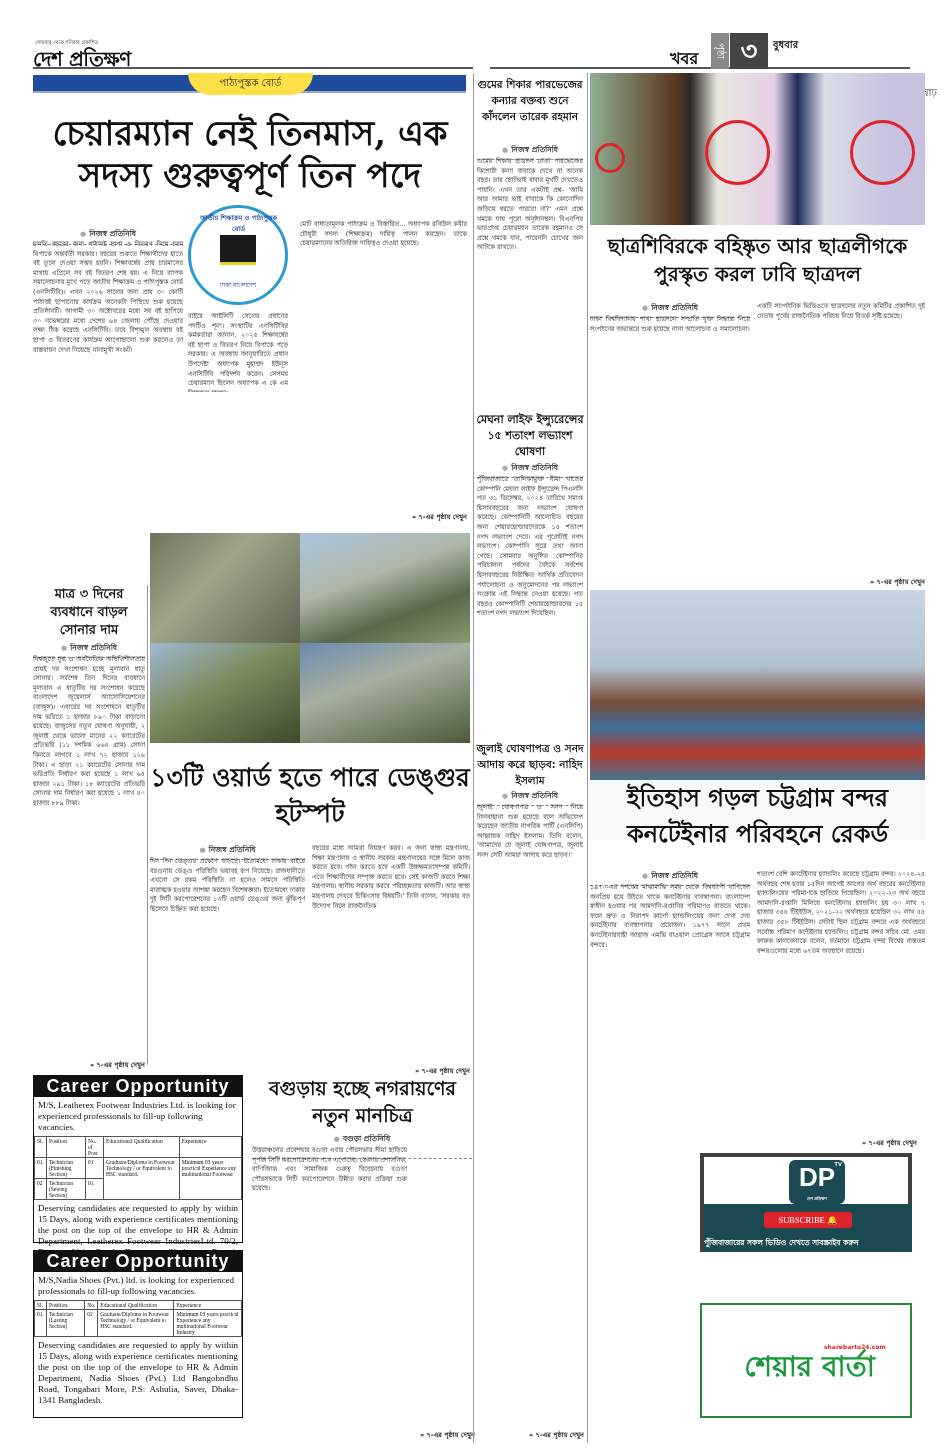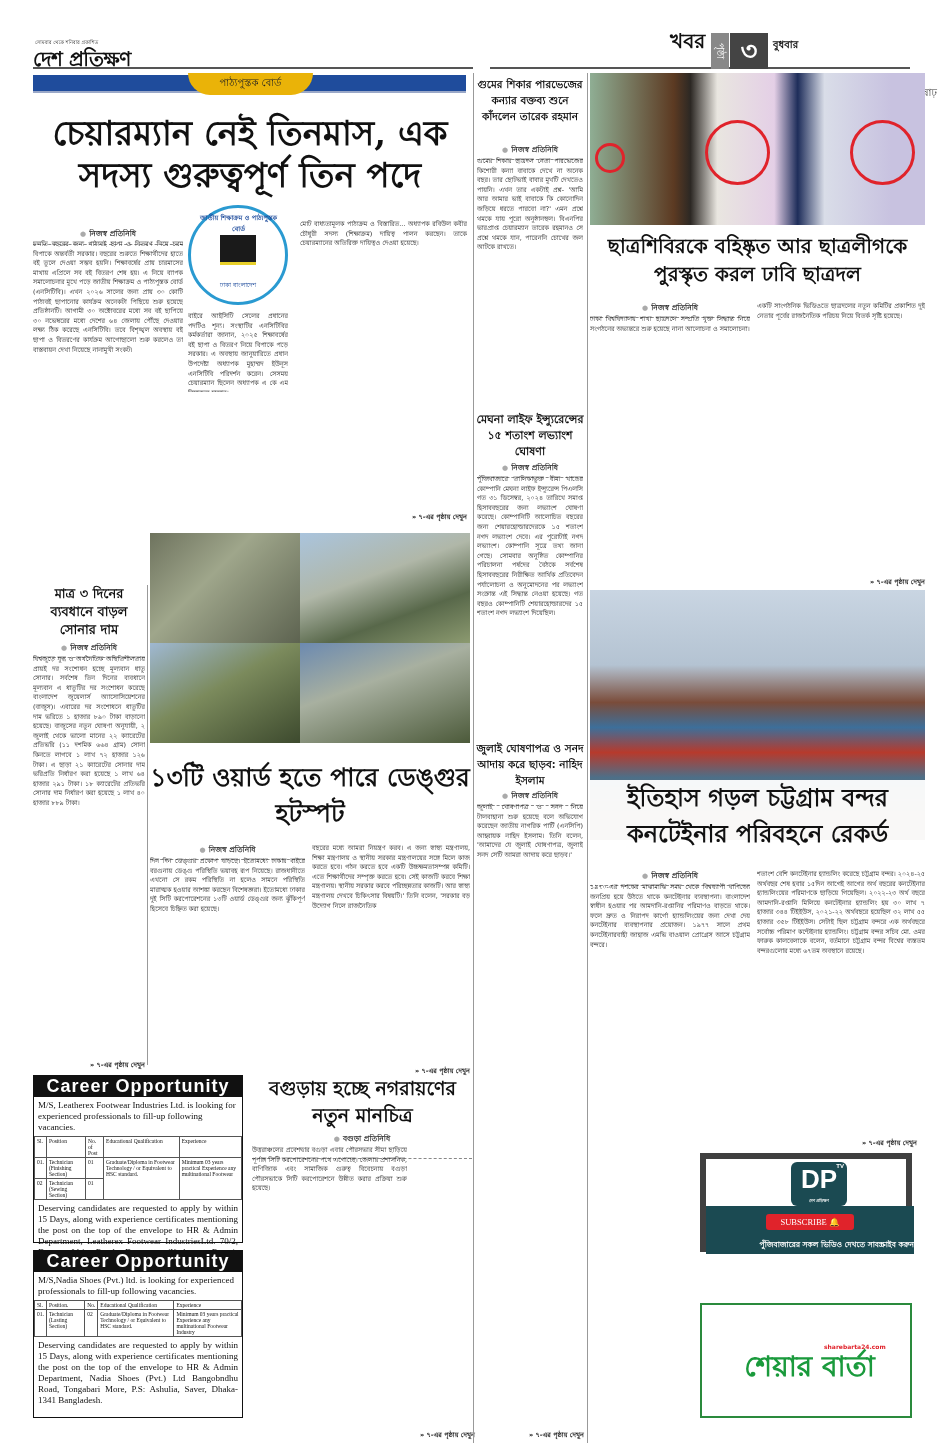--- a/index.html
+++ b/index.html
@@ -2,28 +2,28 @@
 <html><head>
 <meta charset="utf-8">
 <style>
   * { box-sizing: border-box; margin: 0; padding: 0; }
   body { width: 945px; height: 1452px; background: #fff; font-family: "DejaVu Sans", sans-serif; color: #111; position: relative; overflow: hidden; }
   .abs { position: absolute; }
   .masthead-tag { left: 35px; top: 39px; font-size: 5px; color: #333; }
   .masthead-logo { left: 33px; top: 44px; font-size: 20px; font-weight: bold; font-family: "DejaVu Serif", serif; letter-spacing: -0.5px; }
   .mast-rule { left: 33px; top: 67px; width: 440px; height: 2px; background: #555; }
   .mast-rule-r { left: 490px; top: 67px; width: 420px; height: 2px; background: #555; }
-  .khabor { left: 670px; top: 26px; font-size: 20px; font-weight: bold; font-family: "DejaVu Serif", serif; }
+  .khabor { left: 670px; top: 46px; font-size: 16px; font-weight: bold; font-family: "DejaVu Serif", serif; }
   .page-lbl { left: 711px; top: 33px; width: 18px; height: 36px; background: #888; color: #fff; font-size: 10px; writing-mode: vertical-rl; text-align: center; line-height: 18px; }
   .page-num { left: 730px; top: 33px; width: 38px; height: 36px; background: #444; color: #fff; font-size: 26px; text-align: center; line-height: 36px; font-weight: bold; }
   .day { left: 773px; top: 37px; font-size: 10px; font-weight: bold; }
   .date { left: 816px; top: 52px; font-size: 10px; color: #333; margin-top: 33px; }
 
   .sec-bar { left: 33px; top: 75px; width: 433px; height: 18px; background: #1f4c9c; border-bottom: 2px solid #9aa8c8; }
-  .sec-tab { left: 188px; top: 73px; width: 125px; height: 22px; background: #eab308; border-radius: 0 0 40px 40px; font-size: 10px; text-align: center; line-height: 20px; color: #222; }
+  .sec-tab { left: 188px; top: 73px; width: 125px; height: 22px; background: #fde047; border-radius: 0 0 40px 40px; font-size: 10px; text-align: center; line-height: 20px; color: #222; }
 
   .head1 { left: 30px; top: 112px; width: 440px; font-size: 34px; font-weight: bold; font-family: "DejaVu Serif", serif; text-align: center; line-height: 42px; }
   .byline { font-size: 7.5px; font-weight: bold; color: #333; }
   .byline::before { content: "●"; color: #aaa; margin-right: 3px; font-size: 7px; }
   .dot-rule { border-bottom: 1px dashed #888; text-align: center; }
   .body-txt { font-size: 6.4px; line-height: 9.6px; color: #222; text-align: justify; overflow: hidden; }
   .more { font-size: 6.5px; font-weight: bold; text-align: right; }
   .more::before { content: "» "; }
 
   .logo-circle { left: 188px; top: 205px; width: 100px; height: 100px; border-radius: 50%; border: 3px solid #2a9ad1; background: #fff; }
@@ -41,27 +41,27 @@
   .ph-circle { border: 3px solid #e0232b; border-radius: 50%; }
   .ph-port { left: 590px; top: 290px; width: 335px; height: 250px; background: linear-gradient(180deg,#c9d5e2 0%,#b4c3d2 30%,#7a4c3a 45%,#3d6f9a 55%,#b73a2c 65%,#4d6f88 75%,#86735e 90%); }
 
   .ad-box { border: 1px solid #111; }
   .ad-title { background: #111; color: #fff; font-size: 18px; font-weight: bold; text-align: center; letter-spacing: 1px; font-family: "Liberation Sans", sans-serif; }
   .ad-intro { font-family: "Liberation Serif", serif; font-size: 9px; line-height: 11px; padding: 3px 4px; }
   .ad-table { border-collapse: collapse; width: 100%; font-family: "Liberation Serif", serif; font-size: 5.5px; }
   .ad-table td, .ad-table th { border: 1px solid #555; padding: 1px 2px; vertical-align: top; text-align: left; font-weight: normal; }
   .ad-foot { font-family: "Liberation Serif", serif; font-size: 9px; line-height: 11px; padding: 3px 4px; text-align: justify; }
 
-  .dp-ad { left: 700px; top: 1153px; width: 212px; height: 99px; border: 6px solid #404040; background: #fff; }
+  .dp-ad { left: 700px; top: 1153px; width: 212px; height: 99px; border: 4px solid #404040; background: #fff; }
   .dp-logo { left: 85px; top: 3px; width: 56px; height: 44px; background: #1b4a52; border-radius: 6px; color: #fff; font-weight: bold; font-size: 26px; text-align: center; line-height: 34px; font-family: "Liberation Sans", sans-serif; }
   .dp-tv { position: absolute; right: 3px; top: 0px; font-size: 6px; line-height: 8px; }
   .dp-sub { position: absolute; bottom: 2px; left: 0; width: 100%; font-size: 4px; line-height: 6px; }
   .dp-band { left: 0; top: 47px; width: 208px; height: 48px; background: #1b4a52; }
   .sub-btn { left: 60px; top: 55px; width: 88px; height: 16px; background: #e0232b; color: #fff; font-size: 8.5px; text-align: center; line-height: 16px; border-radius: 3px; font-family: "Liberation Serif", serif; }
-  .dp-cap { left: 0; top: 80px; width: 208px; color: #fff; font-size: 7.5px; text-align: right; font-weight: bold; }
+  .dp-cap { left: 0; top: 80px; width: 208px; color: #fff; font-size: 7.5px; text-align: left; font-weight: bold; }
 
   .sb-ad { left: 700px; top: 1303px; width: 212px; height: 115px; border: 2px solid #2a8a3c; background: #fff; }
   .sb-logo { left: 10px; top: 40px; width: 195px; font-size: 28px; font-weight: bold; color: #1a9a3c; font-family: "DejaVu Serif", serif; text-align: center; }
   .sb-url { left: 122px; top: 38px; font-size: 6px; color: #e0232b; font-weight: bold; }
 
   .col-rule { background: #999; width: 1px; }
 </style>
 </head>
 <body>
 

